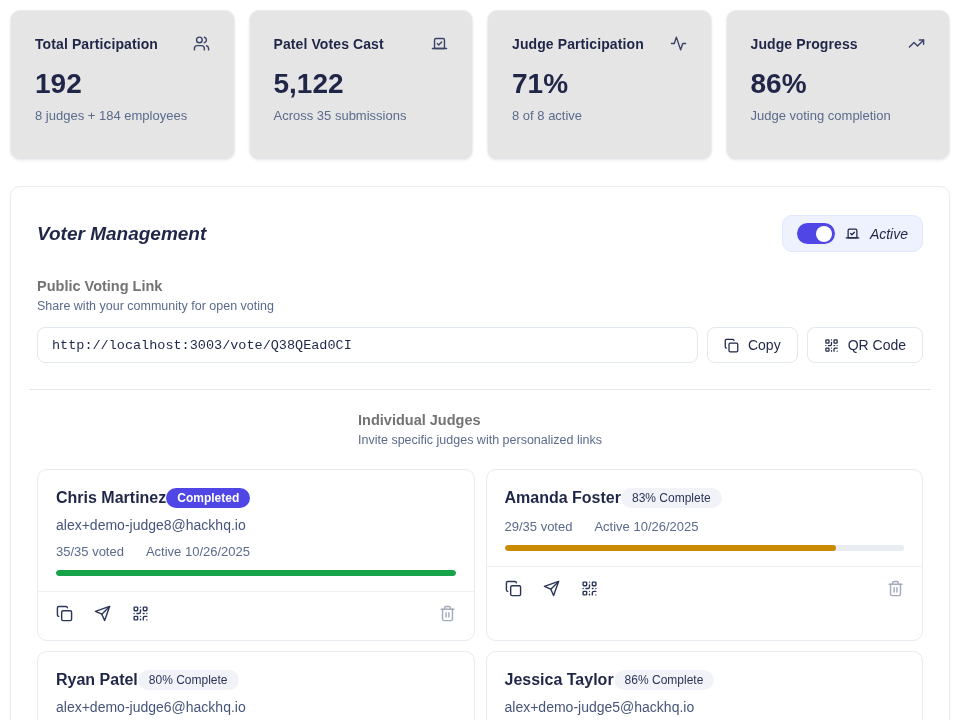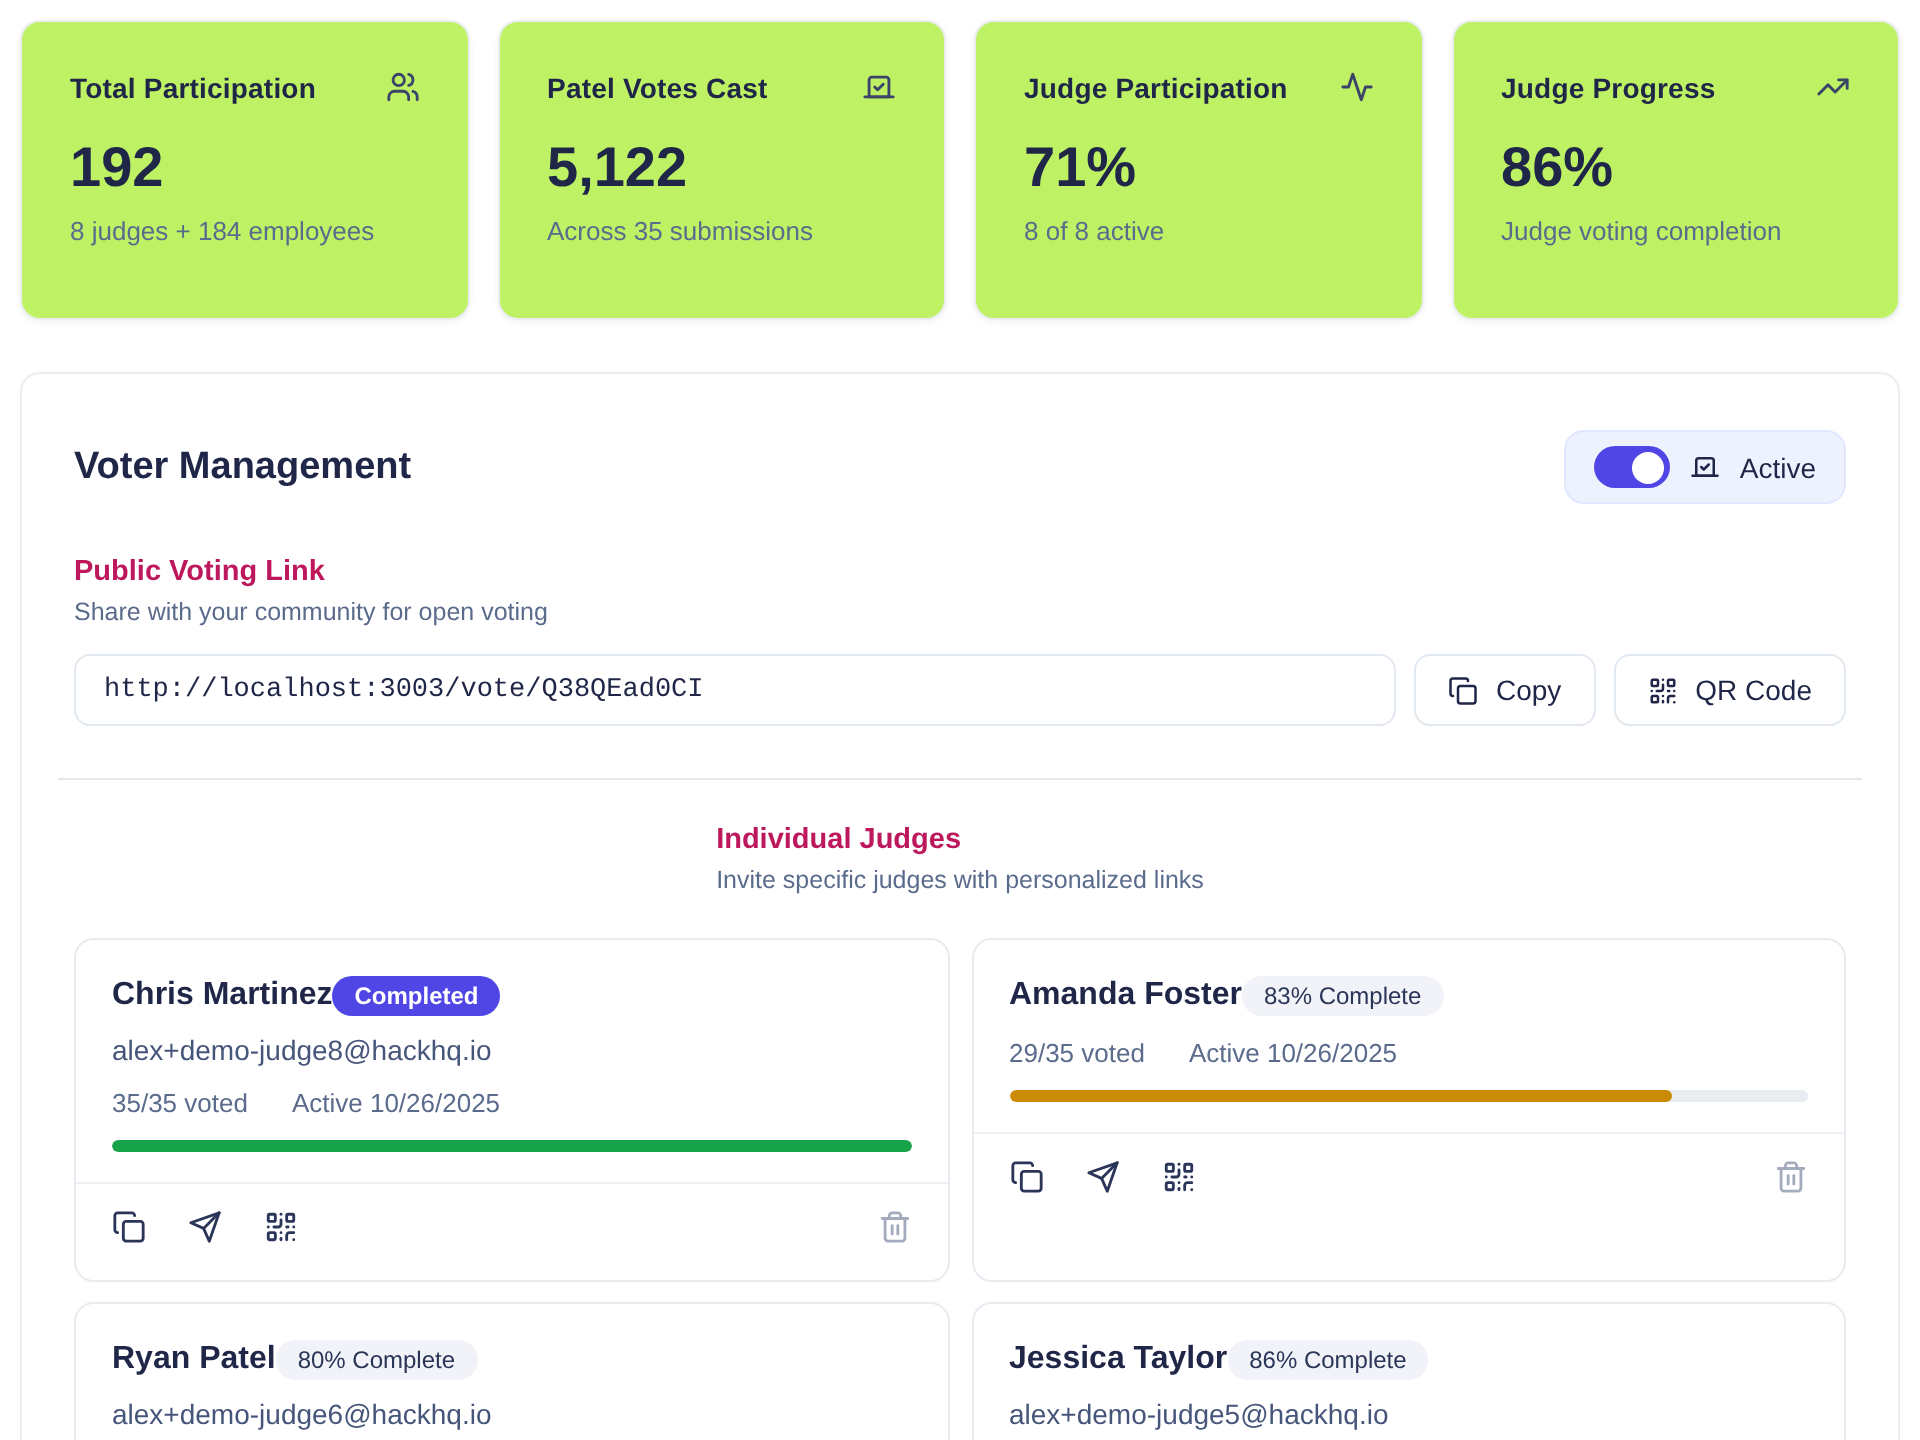--- a/index.html
+++ b/index.html
@@ -11,21 +11,21 @@
     padding: 10px;
   }
   
   .stats-row {
     display: grid;
     grid-template-columns: repeat(4, 1fr);
     gap: 14px;
     margin-bottom: 26px;
   }
   .stat-card {
-    background: #bef264;
+    background: #e5e5e5;
     border: 1px solid #ebedf2;
     border-radius: 10px;
     box-shadow: 0 1px 3px rgba(15, 23, 42, 0.06);
     padding: 24px 24px 20px 24px;
     height: 150px;
   }
   .stat-head {
     display: flex;
     align-items: center;
     justify-content: space-between;
@@ -41,20 +41,21 @@
     background: #fff;
     border: 1px solid #ebedf2;
     border-radius: 10px;
     box-shadow: 0 1px 3px rgba(15, 23, 42, 0.05);
     padding: 28px 26px;
   }
   .panel-header {
     display: flex;
     align-items: center;
     justify-content: space-between;
+    font-style: italic;
   }
   .panel-title { font-size: 19px; font-weight: 600; color: #1f2647; }
   .active-pill {
     display: flex;
     align-items: center;
     gap: 10px;
     background: #eef2ff;
     border: 1px solid #e0e7ff;
     border-radius: 10px;
     padding: 7px 14px;
@@ -73,21 +74,21 @@
     width: 16px; height: 16px;
     border-radius: 50%;
     background: #fff;
   }
   .active-pill .vote-ic { color: #1f2647; display: inline-flex; }
   .active-pill .vote-ic svg { width: 15px; height: 15px; }
   .active-pill .active-label { font-size: 14px; color: #1f2647; }
 
   
   .section-block { margin-top: 26px; }
-  .section-title { font-size: 14.5px; font-weight: 700; color: #be185d; }
+  .section-title { font-size: 14.5px; font-weight: 700; color: #737373; }
   .section-sub { font-size: 12.5px; color: #5b6b8c; margin-top: 5px; }
   .link-row {
     display: flex;
     gap: 9px;
     margin-top: 14px;
     align-items: stretch;
   }
   .url-input {
     flex: 1;
     border: 1px solid #e2e8f0;

